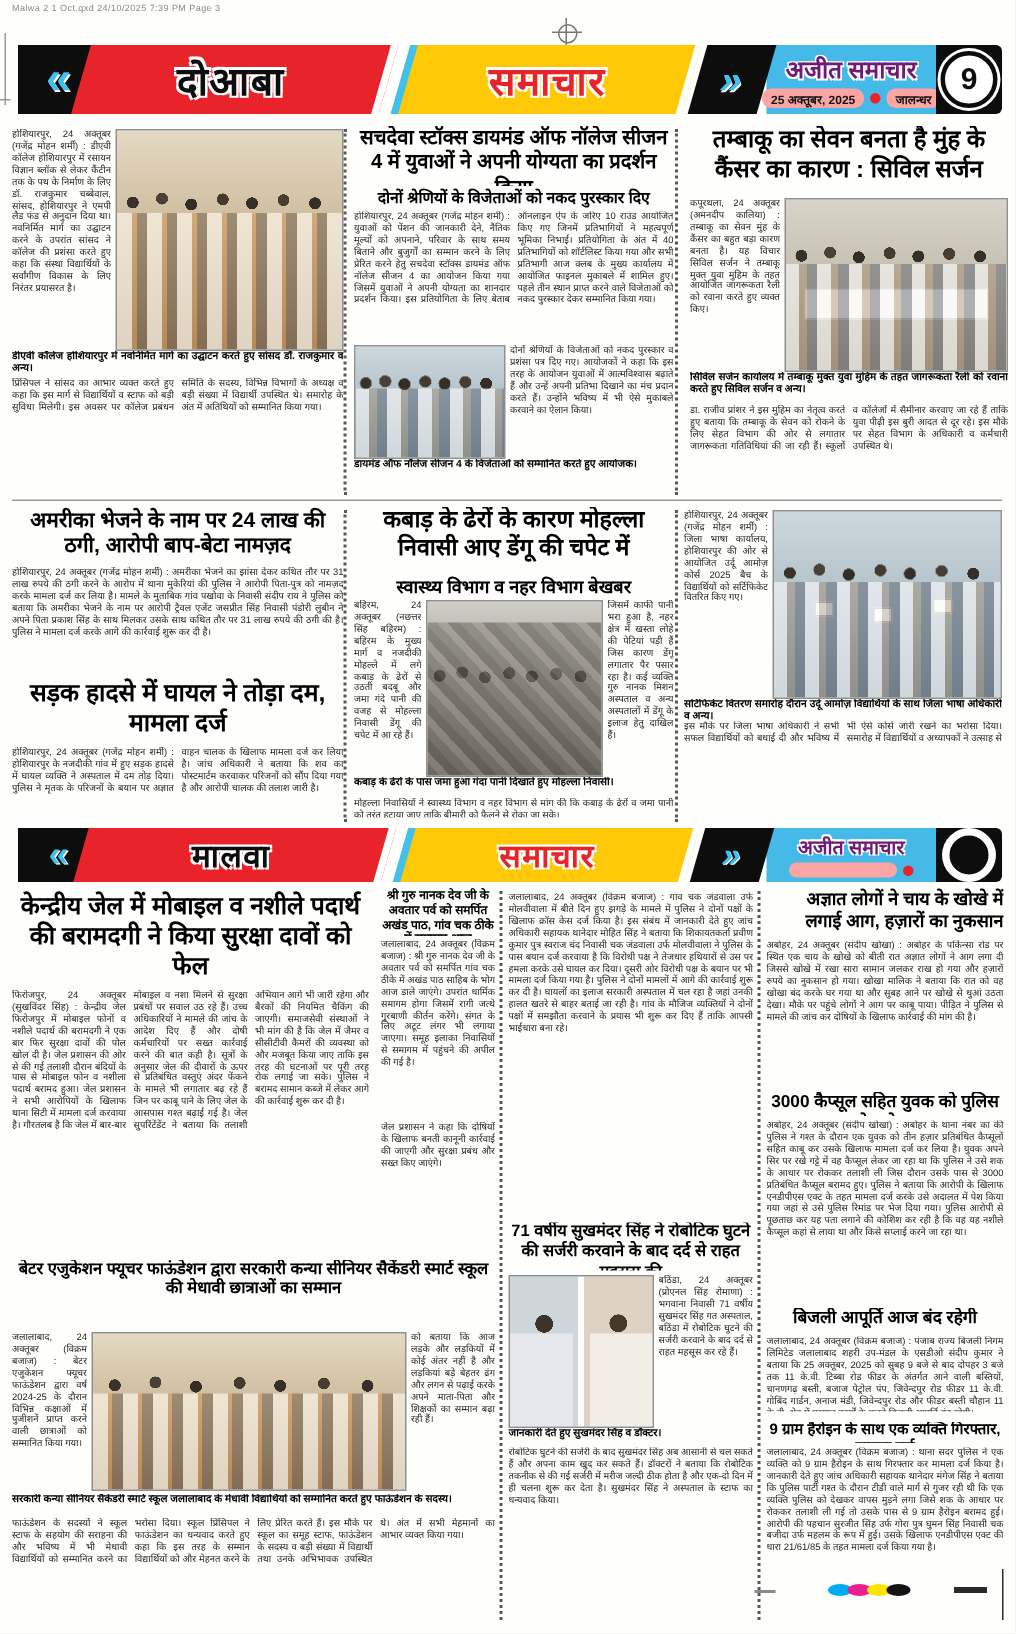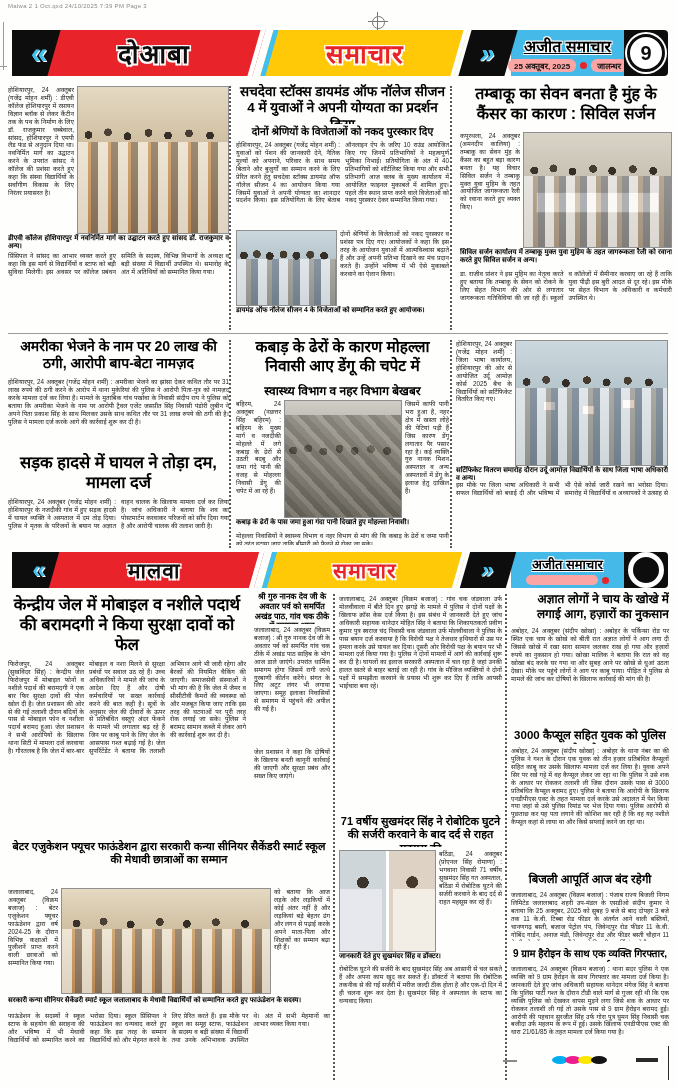--- a/index.html
+++ b/index.html
@@ -20,22 +20,22 @@
           font-size:30px;line-height:1;text-shadow:1px 1px 0 #fff;flex:0 0 auto;}
   .bn-seg{display:flex;align-items:center;justify-content:center;transform:skewX(-16deg);flex:0 0 auto;}
   .bn-red{background:#e8232a;width:200px;margin-left:-12px;border-right:5px solid #fff;}
   .bn-yel{background:#ffc907;width:185px;margin-left:8px;border-left:5px solid #3fc0ef;border-right:4px solid #fff;}
   .bn-chev{background:#0d0d0d;width:46px;margin-left:4px;color:#3fc0ef;font-weight:bold;font-size:26px;
            display:flex;align-items:center;justify-content:center;transform:skewX(-16deg);text-shadow:1px 1px 0 #fff;flex:0 0 auto;}
   .bn-word{transform:skewX(16deg);font-size:26px;font-weight:800;letter-spacing:1px;white-space:nowrap;}
   .w-black{color:#0d0d0d;text-shadow:-1.5px -1.5px 0 #fff,1.5px -1.5px 0 #fff,-1.5px 1.5px 0 #fff,1.5px 1.5px 0 #fff;}
   .w-red{color:#e8232a;text-shadow:-1.5px -1.5px 0 #fff,1.5px -1.5px 0 #fff,-1.5px 1.5px 0 #fff,1.5px 1.5px 0 #fff;}
   .bn-cyan{background:#45b9e8;flex:1 1 auto;display:flex;flex-direction:column;align-items:center;justify-content:center;gap:2px;min-width:0;}
-  .bn-brand{font-size:16px;font-weight:800;color:#000000;white-space:nowrap;
-            text-shadow:-1px -1px 0 #fff,1px -1px 0 #fff,-1px 1px 0 #fff,1px 1px 0 #fff;text-decoration:underline;}
+  .bn-brand{font-size:16px;font-weight:800;color:#701a75;white-space:nowrap;
+            text-shadow:-1px -1px 0 #fff,1px -1px 0 #fff,-1px 1px 0 #fff,1px 1px 0 #fff;}
   .bn-meta{display:flex;align-items:center;gap:4px;}
   .bn-pill{background:#fca5a5;border-radius:6px;padding:1px 6px;font-size:8px;font-weight:bold;color:#111;white-space:nowrap;min-width:14px;min-height:8px;}
   .bn-dot{width:7px;height:7px;border-radius:50%;background:#e8232a;display:inline-block;}
   .bn-num{width:44px;background:#0d0d0d;display:flex;align-items:center;justify-content:center;flex:0 0 auto;border-radius:0 4px 4px 0;}
   .bn-circle{width:32px;height:32px;border-radius:50%;background:#fff;border:3px solid #0d0d0d;box-shadow:0 0 0 2px #fff;
              display:flex;align-items:center;justify-content:center;font-size:20px;font-weight:800;color:#0d0d0d;}
   .bn-circle.blank{background:#0d0d0d;border:3px solid #fff;}
 
   
   .art{position:absolute;}
@@ -152,21 +152,21 @@
       </div>
     </div>
     <p class="caption" style="height:20px;margin-top:2px;">सिविल सर्जन कार्यालय में तम्बाकू मुक्त युवा मुहिम के तहत जागरूकता रैली को रवाना करते हुए सिविल सर्जन व अन्य।</p>
     <div class="body cols2" style="height:56px;margin-top:2px;">डा. राजीव प्रांशर ने इस मुहिम का नेतृत्व करते हुए बताया कि तम्बाकू के सेवन को रोकने के लिए सेहत विभाग की ओर से लगातार जागरूकता गतिविधियां की जा रही हैं। स्कूलों व कॉलेजों में सैमीनार करवाए जा रहे हैं ताकि युवा पीढ़ी इस बुरी आदत से दूर रहे। इस मौके पर सेहत विभाग के अधिकारी व कर्मचारी उपस्थित थे।</div>
   </article>
 
   <div class="vsep" style="left:229px;top:340px;height:208px;"></div>
   <div class="vsep" style="left:450px;top:340px;height:208px;"></div>
 
   <article class="art" style="left:8px;top:338px;width:221px;height:112px;">
-    <h2 class="hl" style="font-size:14px;height:38px;">अमरीका भेजने के नाम पर 20 लाख की ठगी, आरोपी बाप-बेटा नामज़द</h2>
+    <h2 class="hl" style="font-size:14px;height:38px;">अमरीका भेजने के नाम पर 24 लाख की ठगी, आरोपी बाप-बेटा नामज़द</h2>
     <div class="body" style="height:70px;margin-top:2px;">होशियारपुर, 24 अक्तूबर (गजेंद्र मोहन शर्मी) : अमरीका भेजने का झांसा देकर कथित तौर पर 31 लाख रुपये की ठगी करने के आरोप में थाना मुकेरियां की पुलिस ने आरोपी पिता-पुत्र को नामज़द करके मामला दर्ज कर लिया है। मामले के मुताबिक गांव पखोवा के निवासी संदीप राय ने पुलिस को बताया कि अमरीका भेजने के नाम पर आरोपी ट्रैवल एजेंट जसप्रीत सिंह निवासी पंडोरी लुबीन ने अपने पिता प्रकाश सिंह के साथ मिलकर उसके साथ कथित तौर पर 31 लाख रुपये की ठगी की है। पुलिस ने मामला दर्ज करके आगे की कार्रवाई शुरू कर दी है।</div>
   </article>
 
   <article class="art" style="left:236px;top:338px;width:213px;height:212px;">
     <h2 class="hl" style="font-size:15.5px;height:44px;">कबाड़ के ढेरों के कारण मोहल्ला निवासी आए डेंगू की चपेट में</h2>
     <p class="sub" style="font-size:12px;height:16px;">स्वास्थ्य विभाग व नहर विभाग बेखबर</p>
     <div class="row" style="height:116px;margin-top:2px;">
       <div class="body" style="width:45px;height:116px;">बहिरम, 24 अक्तूबर (नछत्तर सिंह बहिरम) : बहिरम के मुख्य मार्ग व नजदीकी मोहल्ले में लगे कबाड़ के ढेरों से उठती बदबू और जमा गंदे पानी की वजह से मोहल्ला निवासी डेंगू की चपेट में आ रहे हैं।</div>
       <div class="ph ph-junk" style="width:116px;height:116px;"></div>
       <div class="body" style="flex:1;height:116px;">जिसमें काफी पानी भरा हुआ है, नहर क्षेत्र में खस्ता लोहे की पेटियां पड़ी हैं जिस कारण डेंगू लगातार पैर पसार रहा है। कई व्यक्ति गुरु नानक मिशन अस्पताल व अन्य अस्पतालों में डेंगू के इलाज हेतु दाखिल हैं।</div>

